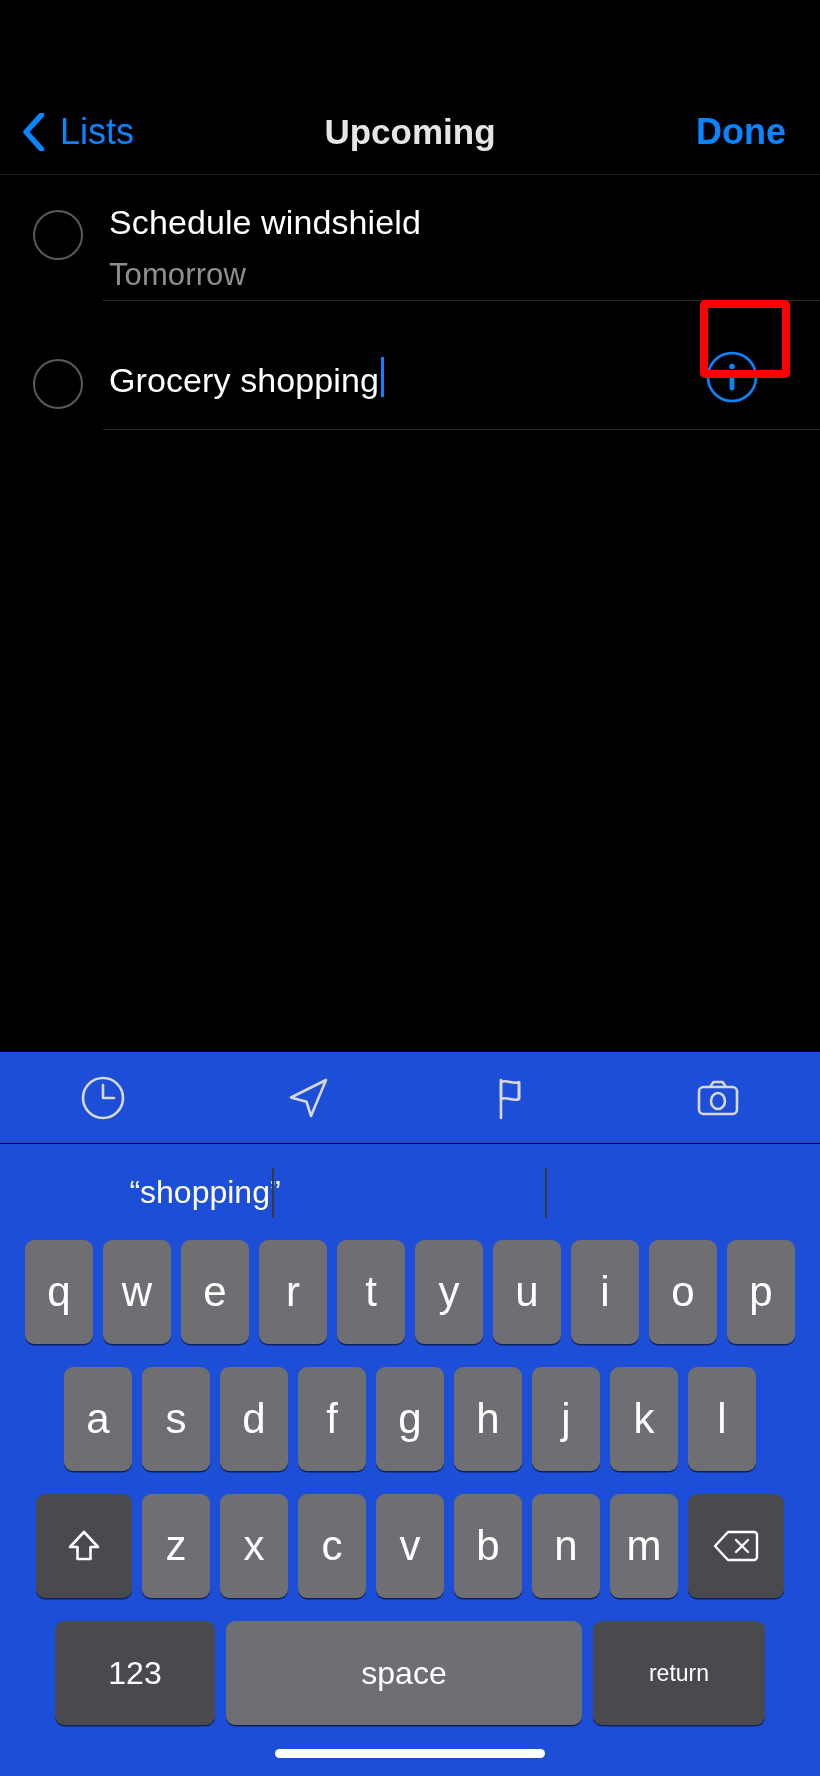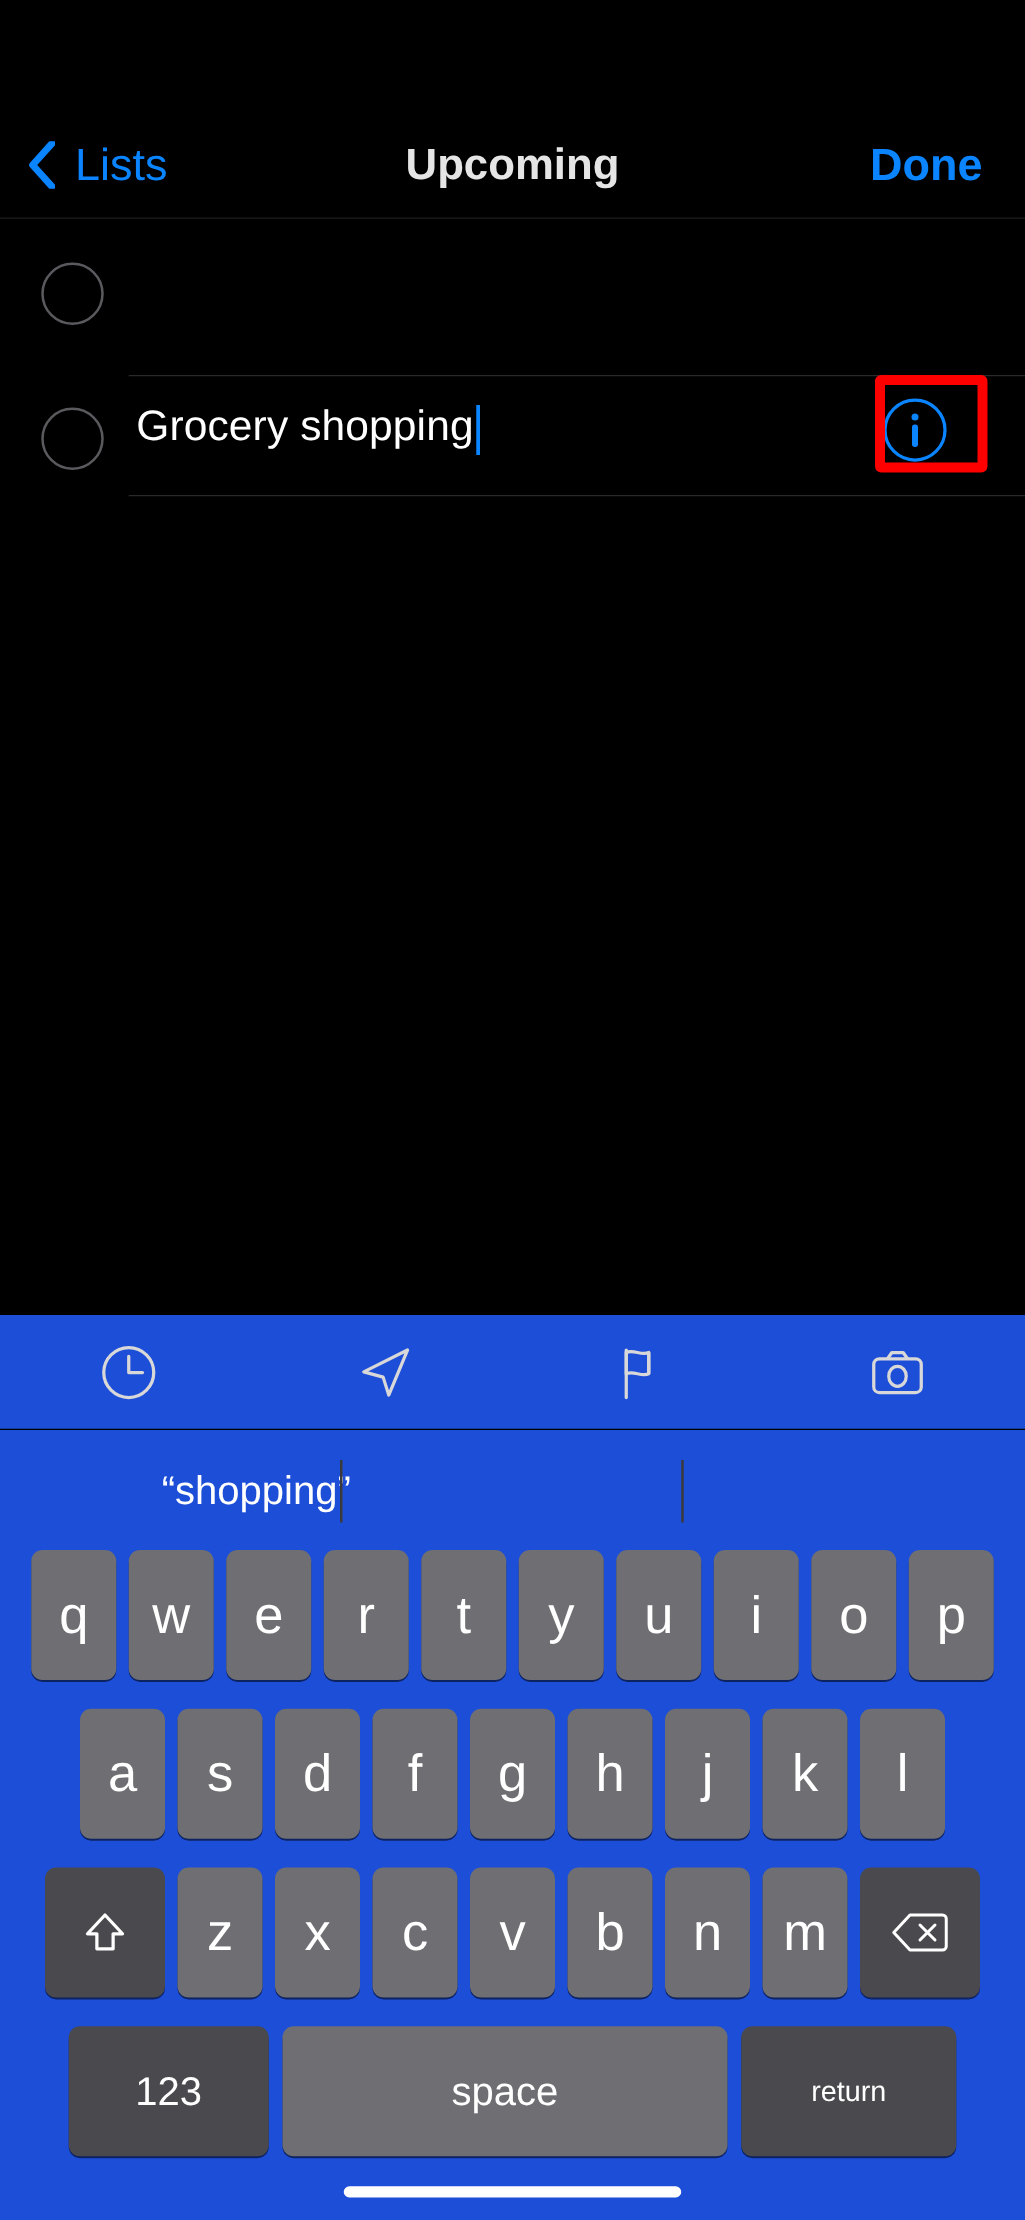--- a/index.html
+++ b/index.html
@@ -71,21 +71,21 @@
   
   .row1 { padding-top:30px; }
   .row1 .circle { margin-top:5px; }
   .row-sep {
     position:absolute; left:103px; right:0; height:1px; background:#2a2a2c;
   }
 
   
   .row2 { padding-top:24px; }
   .row2 .circle { margin-top:2px; }
-  .edit-wrap { display:flex; align-items:flex-start; }
+  .edit-wrap { display:flex; align-items:flex-end; }
   .caret {
     display:inline-block; width:3px; height:40px; background:#0a84ff;
     margin-left:2px; vertical-align:middle;
   }
   .info-btn {
     position:absolute; right:62px; top:18px;
     width:52px; height:52px; cursor:pointer;
   }
   .highlight-box {
     position:absolute; left:700px; top:300px; width:90px; height:78px;
@@ -161,20 +161,24 @@
       <span>Lists</span>
     </div>
     <div class="nav-title">Upcoming</div>
     <div class="nav-done">Done</div>
   </div>
 
   <div class="list-area">
 
     <div class="task-row row1">
       <div class="circle"></div>
+      <div class="task-body">
+        <div class="task-title">Schedule windshield</div>
+        <div class="task-sub">Tomorrow</div>
+      </div>
       <div class="row-sep" style="top:125px;"></div>
     </div>
 
     <div class="task-row row2" style="margin-top:40px;">
       <div class="circle"></div>
       <div class="task-body">
         <div class="edit-wrap">
           <span class="task-title">Grocery shopping</span>
           <span class="caret"></span>
         </div>

